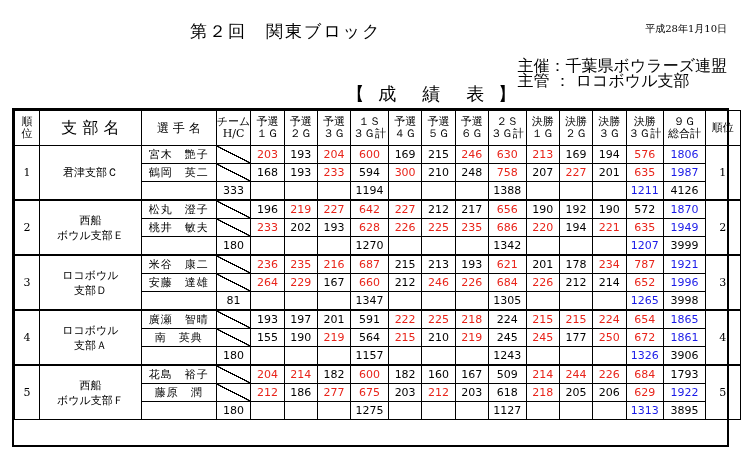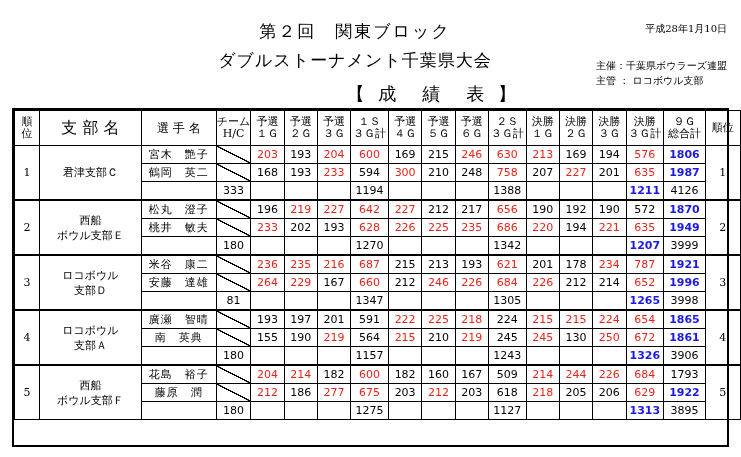--- a/index.html
+++ b/index.html
@@ -14,32 +14,32 @@
   }
   .page{position:relative;width:741px;height:457px;}
 
   
   .logo{
     position:absolute;left:113px;top:20px;width:68px;height:52px;
   }
   .logo svg{display:block;}
 
   .title-block{
-    position:absolute;left:190px;top:20px;width:330px;text-align:center;
+    position:absolute;left:190px;top:20px;width:330px;
     font-family:"DejaVu Serif","Liberation Serif",serif;
   }
   .title1{font-size:17px;letter-spacing:2px;}
   .title2{font-size:17px;letter-spacing:1px;margin-top:6px;}
 
   .date{
     position:absolute;right:14px;top:22px;font-size:10px;
     font-family:"DejaVu Serif","Liberation Serif",serif;
   }
   .org{
-    position:absolute;right:14px;top:58px;font-size:10px;text-align:left;
+    position:absolute;right:14px;top:58px;font-size:16px;text-align:left;
     font-family:"DejaVu Serif","Liberation Serif",serif;
     line-height:15px;
   }
   .seiseki{
     position:absolute;left:190px;top:82px;width:330px;text-align:right;
     font-size:18px;letter-spacing:4px;
     font-family:"DejaVu Serif","Liberation Serif",serif;
   }
 
   
@@ -57,41 +57,40 @@
     height:17px;
     overflow:hidden;
     white-space:nowrap;
   }
   .outerthick{
     position:absolute;left:12px;top:108px;width:713px;height:335px;
     border:2px solid #000;pointer-events:none;
   }
   .hd{font-size:10px;font-family:"DejaVu Serif","Liberation Serif",serif;line-height:12px;}
   .red{color:#e8241a;}
-  .blue{color:#1a1ae8;font-weight:bold;}
+  .blue{color:#1a1ae8;}
   .name{font-family:"DejaVu Serif","Liberation Serif",serif;font-size:12px;letter-spacing:1px;}
   .branch{font-family:Liberation Serif, serif;font-size:12px;}
   .rank{font-family:"DejaVu Serif","Liberation Serif",serif;font-size:13px;}
   .slash{position:relative;}
   .slash:after{
     content:"";position:absolute;left:0;top:0;width:100%;height:100%;
     background:linear-gradient(to top right, transparent 47.5%, #000 48%, #000 52%, transparent 52.5%);
   }
   .tot{font-size:11px;margin-top:40px;}
   .rowsep{border-top:2px solid #000 !important;}
 </style>
 </head>
 <body>
 
 <div class="page">
 
 
   <div class="title-block">
     <div class="title1">第２回　関東ブロック</div>
-    <div class="title2">ダブルストーナメント千葉県大会</div>
   </div>
 
   <div class="date">平成28年1月10日</div>
 
   <div class="org">
     <div>主催：千葉県ボウラーズ連盟</div>
     <div>主管 ： ロコボウル支部</div>
   </div>
 
   <div class="seiseki">【 成　績　表 】</div>
@@ -384,21 +383,21 @@
           <td class="slash"></td>
           <td>155</td>
           <td>190</td>
           <td class="red">219</td>
           <td>564</td>
           <td class="red">215</td>
           <td>210</td>
           <td class="red">219</td>
           <td>245</td>
           <td class="red">245</td>
-          <td>130</td>
+          <td>177</td>
           <td class="red">250</td>
           <td class="red">672</td>
           <td class="blue">1861</td>
         </tr>
         <tr>
           <td></td>
           <td>180</td>
           <td></td>
           <td></td>
           <td></td>

